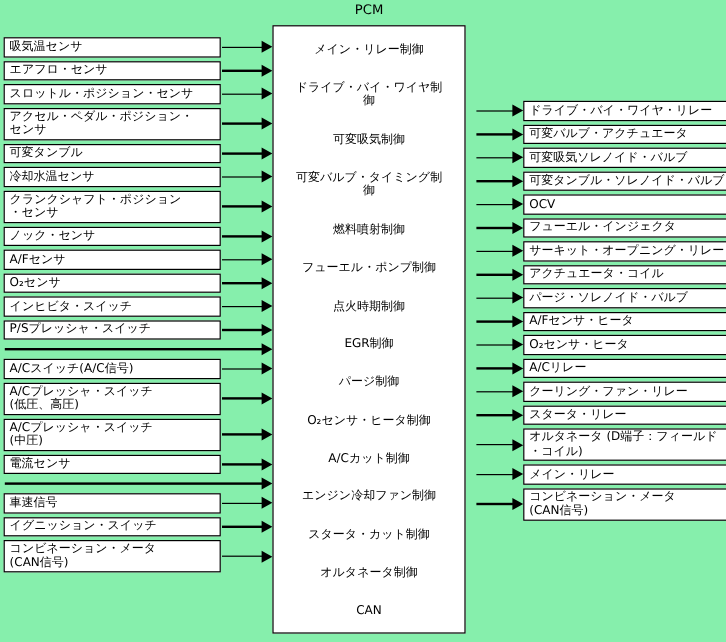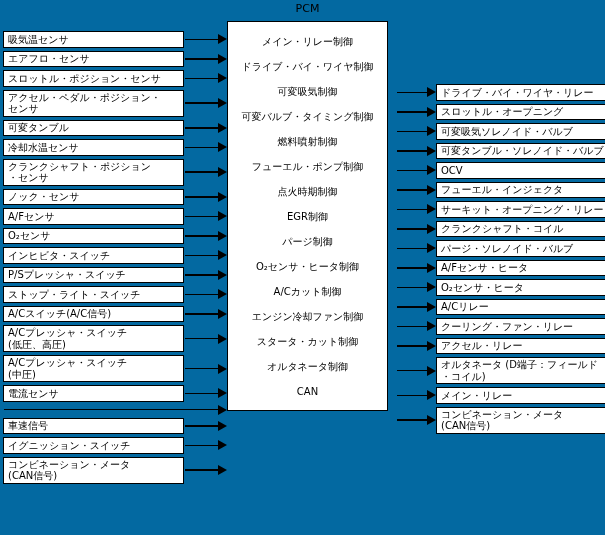--- a/index.html
+++ b/index.html
@@ -1,19 +1,19 @@
 <!DOCTYPE html>
 <html><head>
 <meta charset="utf-8">
 <style>
   html, body { margin:0; padding:0; background:#ffffff; }
   .diagram {
     position:relative;
     width:605px; height:535px;
-    background:#0369a1; color:#000000;
+    background:#86efac; color:#000000;
     font-family:"DejaVu Sans","Liberation Sans",sans-serif;
     font-size:10px; line-height:1.15;
     overflow:hidden;
   }
   .col { position:absolute; display:flex; flex-direction:column; }
   #left-col  { left:3px;   top:31px; width:224px; gap:3px; }
   #right-col { left:396px; top:84px; width:214px; gap:3px; }
   .row { display:flex; align-items:center; }
   .box {
     border:1.5px solid #000000; background:#ffffff;
@@ -34,24 +34,24 @@
     position:absolute; right:0; top:0; width:0; height:0;
     border-top:5px solid transparent;
     border-bottom:5px solid transparent;
     border-left:9px solid #000000;
   }
   #pcm-title {
     position:absolute; left:227px; top:3px; width:161px;
     text-align:center; font-size:11px;
   }
   #pcm-box {
-    position:absolute; left:227px; top:21px; width:161px; height:390px;
+    position:absolute; left:227px; top:21px; width:161px; height:507px;
     border:1.5px solid #000000; box-sizing:border-box; background:#ffffff;
     display:flex; flex-direction:column; justify-content:space-between;
-    padding:14px 6px 12px; text-align:center;
+    padding:14px 18px 12px; text-align:center;
   }
   .pcm-item { flex:0 0 auto; }
 </style>
 </head>
 <body>
 
 <div class="diagram">
 
   <div id="pcm-title">PCM</div>
 
@@ -173,23 +173,20 @@
     <div class="box">
       <span class="box-label">P/Sプレッシャ・スイッチ</span>
     </div>
     <div class="arrow">
       <div class="arrow-line"></div>
       <div class="arrow-head"></div>
     </div>
   </div>
 
   <div class="row left-row">
-    <div class="box">
-      <span class="box-label">ストップ・ライト・スイッチ</span>
-    </div>
     <div class="arrow">
       <div class="arrow-line"></div>
       <div class="arrow-head"></div>
     </div>
   </div>
 
   <div class="row left-row">
     <div class="box">
       <span class="box-label">A/Cスイッチ(A/C信号)</span>
     </div>
@@ -314,21 +311,21 @@
       <span class="box-label">ドライブ・バイ・ワイヤ・リレー</span>
     </div>
   </div>
 
   <div class="row right-row">
     <div class="arrow">
       <div class="arrow-line"></div>
       <div class="arrow-head"></div>
     </div>
     <div class="box">
-      <span class="box-label">スロットル・オープニング</span>
+      <span class="box-label">可変バルブ・アクチュエータ</span>
     </div>
   </div>
 
   <div class="row right-row">
     <div class="arrow">
       <div class="arrow-line"></div>
       <div class="arrow-head"></div>
     </div>
     <div class="box">
       <span class="box-label">可変吸気ソレノイド・バルブ</span>
@@ -374,21 +371,21 @@
       <span class="box-label">サーキット・オープニング・リレー</span>
     </div>
   </div>
 
   <div class="row right-row">
     <div class="arrow">
       <div class="arrow-line"></div>
       <div class="arrow-head"></div>
     </div>
     <div class="box">
-      <span class="box-label">クランクシャフト・コイル</span>
+      <span class="box-label">アクチュエータ・コイル</span>
     </div>
   </div>
 
   <div class="row right-row">
     <div class="arrow">
       <div class="arrow-line"></div>
       <div class="arrow-head"></div>
     </div>
     <div class="box">
       <span class="box-label">パージ・ソレノイド・バルブ</span>
@@ -435,21 +432,21 @@
       <span class="box-label">クーリング・ファン・リレー</span>
     </div>
   </div>
 
   <div class="row right-row">
     <div class="arrow">
       <div class="arrow-line"></div>
       <div class="arrow-head"></div>
     </div>
     <div class="box">
-      <span class="box-label">アクセル・リレー</span>
+      <span class="box-label">スタータ・リレー</span>
     </div>
   </div>
 
   <div class="row right-row">
     <div class="arrow">
       <div class="arrow-line"></div>
       <div class="arrow-head"></div>
     </div>
     <div class="box">
       <span class="box-label">オルタネータ (D端子：フィールド

